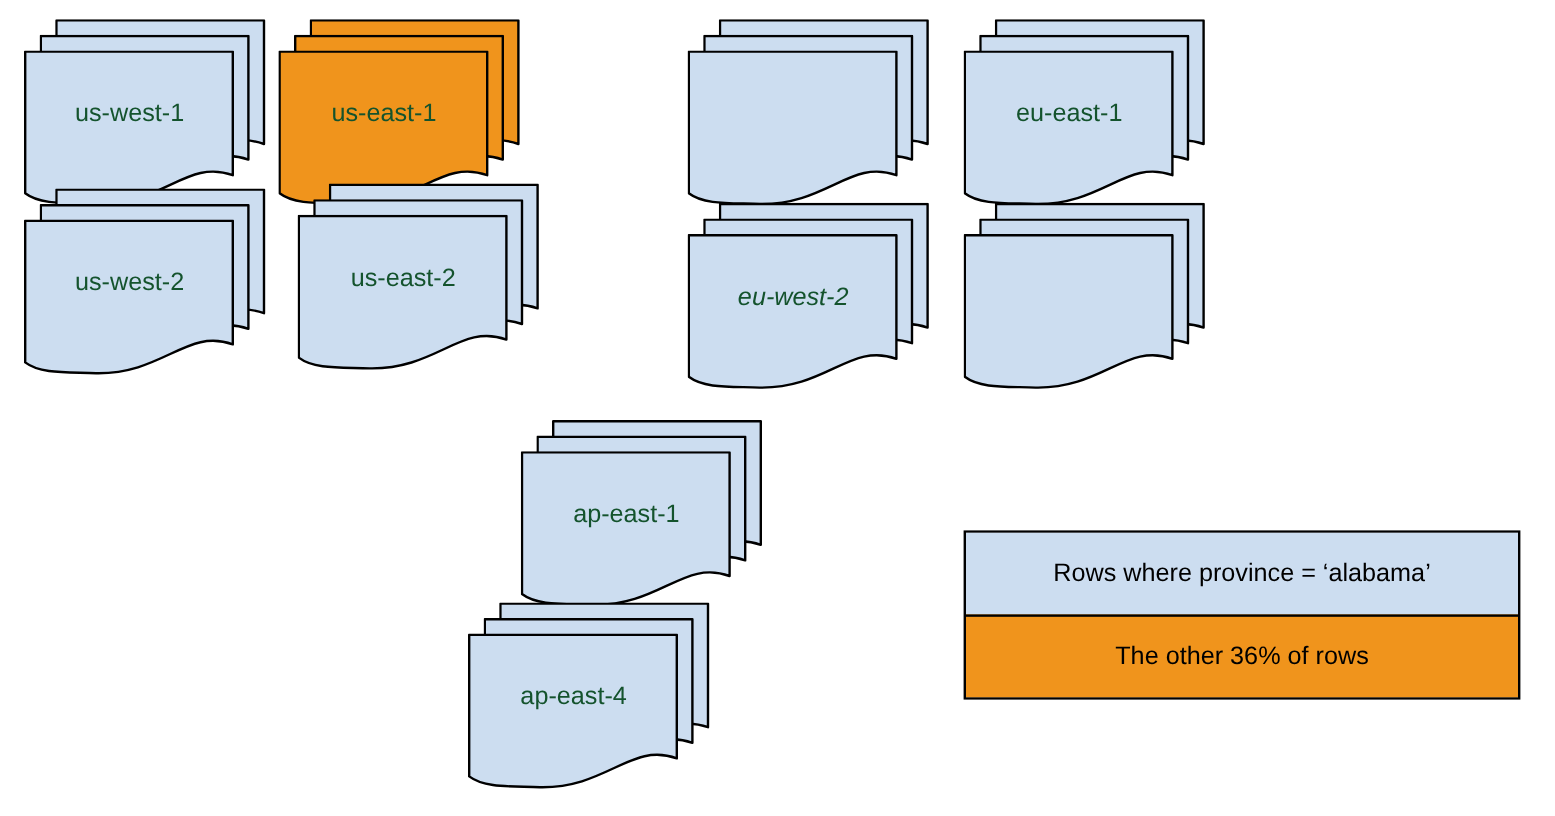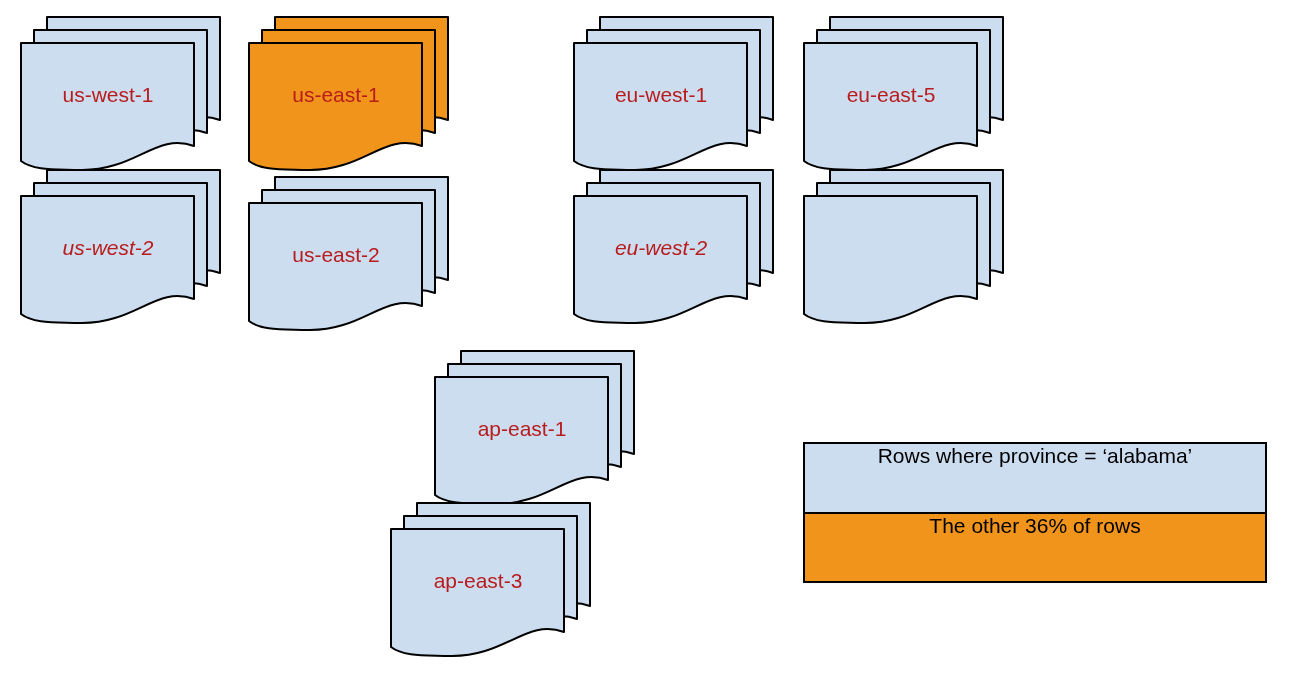--- a/index.html
+++ b/index.html
@@ -27,39 +27,39 @@
   .stack .doc-label {
     position: absolute;
     left: 0;
     top: 26px;
     width: 176px;
     height: 106px;
     display: flex;
     align-items: center;
     justify-content: center;
     font-size: 21px;
-    color: #b91c1c;
+    color: #14532d;
     pointer-events: none;
     white-space: nowrap;
   }
   #legend {
     position: absolute;
     left: 803px;
     top: 442px;
     width: 464px;
     height: 141px;
     border: 2px solid #000000;
     box-sizing: border-box;
     display: flex;
     flex-direction: column;
   }
   .legend-cell {
     flex: 1;
     display: flex;
-    align-items: flex-start;
+    align-items: center;
     justify-content: center;
     font-size: 21px;
     color: #000000;
     box-sizing: border-box;
   }
   .legend-cell + .legend-cell {
     border-top: 2px solid #000000;
   }
 </style>
 </head>
@@ -73,21 +73,21 @@
           <path d="M1 1 H174 V104 C136 90 116 129 60 128 C37 127 14 129 1 119 Z" fill="#CCDDF0" stroke="#000000" stroke-width="2" stroke-linejoin="round"></path>
         </svg>
         <svg width="176" height="133" viewBox="0 0 176 133" style="left: 13px; top: 13px;">
           <path d="M1 1 H174 V104 C136 90 116 129 60 128 C37 127 14 129 1 119 Z" fill="#CCDDF0" stroke="#000000" stroke-width="2" stroke-linejoin="round"></path>
         </svg>
         <svg width="176" height="133" viewBox="0 0 176 133" style="left: 0px; top: 26px;">
           <path d="M1 1 H174 V104 C136 90 116 129 60 128 C37 127 14 129 1 119 Z" fill="#CCDDF0" stroke="#000000" stroke-width="2" stroke-linejoin="round"></path>
         </svg>
         <div class="doc-label">us-west-1</div>
       </div>
-      <div class="stack" style="left: 248px; top: 16px;">
+      <div class="stack" style="left: 232px; top: 16px;">
         <svg width="176" height="133" viewBox="0 0 176 133" style="left: 26px; top: 0px;">
           <path d="M1 1 H174 V104 C136 90 116 129 60 128 C37 127 14 129 1 119 Z" fill="#F0941C" stroke="#000000" stroke-width="2" stroke-linejoin="round"></path>
         </svg>
         <svg width="176" height="133" viewBox="0 0 176 133" style="left: 13px; top: 13px;">
           <path d="M1 1 H174 V104 C136 90 116 129 60 128 C37 127 14 129 1 119 Z" fill="#F0941C" stroke="#000000" stroke-width="2" stroke-linejoin="round"></path>
         </svg>
         <svg width="176" height="133" viewBox="0 0 176 133" style="left: 0px; top: 26px;">
           <path d="M1 1 H174 V104 C136 90 116 129 60 128 C37 127 14 129 1 119 Z" fill="#F0941C" stroke="#000000" stroke-width="2" stroke-linejoin="round"></path>
         </svg>
         <div class="doc-label">us-east-1</div>
@@ -95,47 +95,46 @@
       <div class="stack" style="left: 573px; top: 16px;">
         <svg width="176" height="133" viewBox="0 0 176 133" style="left: 26px; top: 0px;">
           <path d="M1 1 H174 V104 C136 90 116 129 60 128 C37 127 14 129 1 119 Z" fill="#CCDDF0" stroke="#000000" stroke-width="2" stroke-linejoin="round"></path>
         </svg>
         <svg width="176" height="133" viewBox="0 0 176 133" style="left: 13px; top: 13px;">
           <path d="M1 1 H174 V104 C136 90 116 129 60 128 C37 127 14 129 1 119 Z" fill="#CCDDF0" stroke="#000000" stroke-width="2" stroke-linejoin="round"></path>
         </svg>
         <svg width="176" height="133" viewBox="0 0 176 133" style="left: 0px; top: 26px;">
           <path d="M1 1 H174 V104 C136 90 116 129 60 128 C37 127 14 129 1 119 Z" fill="#CCDDF0" stroke="#000000" stroke-width="2" stroke-linejoin="round"></path>
         </svg>
-        <div class="doc-label">eu-west-1</div>
       </div>
       <div class="stack" style="left: 803px; top: 16px;">
         <svg width="176" height="133" viewBox="0 0 176 133" style="left: 26px; top: 0px;">
           <path d="M1 1 H174 V104 C136 90 116 129 60 128 C37 127 14 129 1 119 Z" fill="#CCDDF0" stroke="#000000" stroke-width="2" stroke-linejoin="round"></path>
         </svg>
         <svg width="176" height="133" viewBox="0 0 176 133" style="left: 13px; top: 13px;">
           <path d="M1 1 H174 V104 C136 90 116 129 60 128 C37 127 14 129 1 119 Z" fill="#CCDDF0" stroke="#000000" stroke-width="2" stroke-linejoin="round"></path>
         </svg>
         <svg width="176" height="133" viewBox="0 0 176 133" style="left: 0px; top: 26px;">
           <path d="M1 1 H174 V104 C136 90 116 129 60 128 C37 127 14 129 1 119 Z" fill="#CCDDF0" stroke="#000000" stroke-width="2" stroke-linejoin="round"></path>
         </svg>
-        <div class="doc-label">eu-east-5</div>
-      </div>
-      <div class="stack" style="left: 20px; top: 169px; font-style: italic;">
+        <div class="doc-label">eu-east-1</div>
+      </div>
+      <div class="stack" style="left: 20px; top: 157px;">
         <svg width="176" height="133" viewBox="0 0 176 133" style="left: 26px; top: 0px;">
           <path d="M1 1 H174 V104 C136 90 116 129 60 128 C37 127 14 129 1 119 Z" fill="#CCDDF0" stroke="#000000" stroke-width="2" stroke-linejoin="round"></path>
         </svg>
         <svg width="176" height="133" viewBox="0 0 176 133" style="left: 13px; top: 13px;">
           <path d="M1 1 H174 V104 C136 90 116 129 60 128 C37 127 14 129 1 119 Z" fill="#CCDDF0" stroke="#000000" stroke-width="2" stroke-linejoin="round"></path>
         </svg>
         <svg width="176" height="133" viewBox="0 0 176 133" style="left: 0px; top: 26px;">
           <path d="M1 1 H174 V104 C136 90 116 129 60 128 C37 127 14 129 1 119 Z" fill="#CCDDF0" stroke="#000000" stroke-width="2" stroke-linejoin="round"></path>
         </svg>
         <div class="doc-label">us-west-2</div>
       </div>
-      <div class="stack" style="left: 248px; top: 176px;">
+      <div class="stack" style="left: 248px; top: 153px;">
         <svg width="176" height="133" viewBox="0 0 176 133" style="left: 26px; top: 0px;">
           <path d="M1 1 H174 V104 C136 90 116 129 60 128 C37 127 14 129 1 119 Z" fill="#CCDDF0" stroke="#000000" stroke-width="2" stroke-linejoin="round"></path>
         </svg>
         <svg width="176" height="133" viewBox="0 0 176 133" style="left: 13px; top: 13px;">
           <path d="M1 1 H174 V104 C136 90 116 129 60 128 C37 127 14 129 1 119 Z" fill="#CCDDF0" stroke="#000000" stroke-width="2" stroke-linejoin="round"></path>
         </svg>
         <svg width="176" height="133" viewBox="0 0 176 133" style="left: 0px; top: 26px;">
           <path d="M1 1 H174 V104 C136 90 116 129 60 128 C37 127 14 129 1 119 Z" fill="#CCDDF0" stroke="#000000" stroke-width="2" stroke-linejoin="round"></path>
         </svg>
         <div class="doc-label">us-east-2</div>
@@ -178,21 +177,21 @@
       <div class="stack" style="left: 390px; top: 502px;">
         <svg width="176" height="133" viewBox="0 0 176 133" style="left: 26px; top: 0px;">
           <path d="M1 1 H174 V104 C136 90 116 129 60 128 C37 127 14 129 1 119 Z" fill="#CCDDF0" stroke="#000000" stroke-width="2" stroke-linejoin="round"></path>
         </svg>
         <svg width="176" height="133" viewBox="0 0 176 133" style="left: 13px; top: 13px;">
           <path d="M1 1 H174 V104 C136 90 116 129 60 128 C37 127 14 129 1 119 Z" fill="#CCDDF0" stroke="#000000" stroke-width="2" stroke-linejoin="round"></path>
         </svg>
         <svg width="176" height="133" viewBox="0 0 176 133" style="left: 0px; top: 26px;">
           <path d="M1 1 H174 V104 C136 90 116 129 60 128 C37 127 14 129 1 119 Z" fill="#CCDDF0" stroke="#000000" stroke-width="2" stroke-linejoin="round"></path>
         </svg>
-        <div class="doc-label">ap-east-3</div>
+        <div class="doc-label">ap-east-4</div>
       </div>
     </div>
 
   <div id="legend">
     <div class="legend-cell" style="background: rgb(204, 221, 240);">
       <span>Rows where province = ‘alabama’</span>
     </div>
     <div class="legend-cell" style="background: rgb(240, 148, 28);">
       <span>The other 36% of rows</span>
     </div>

